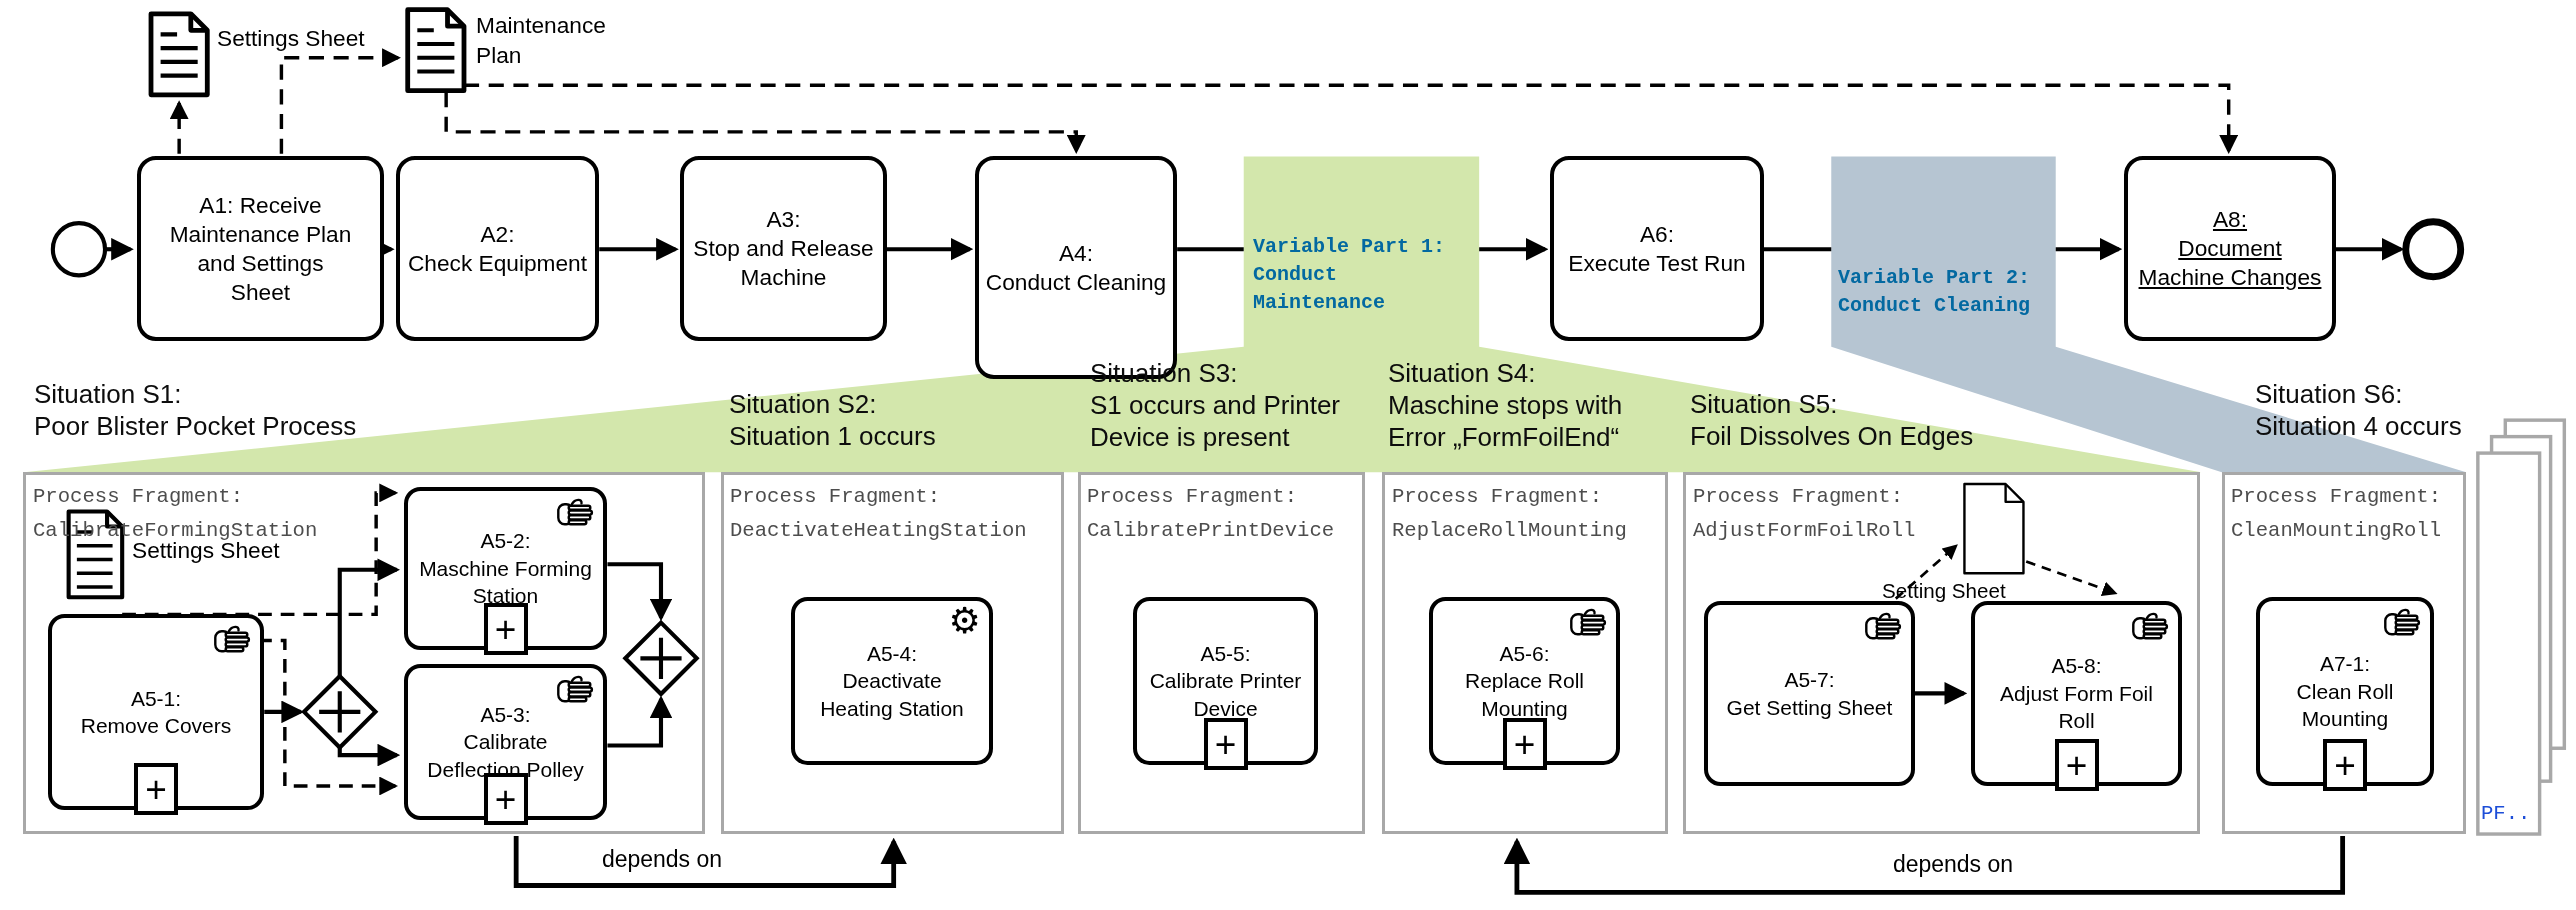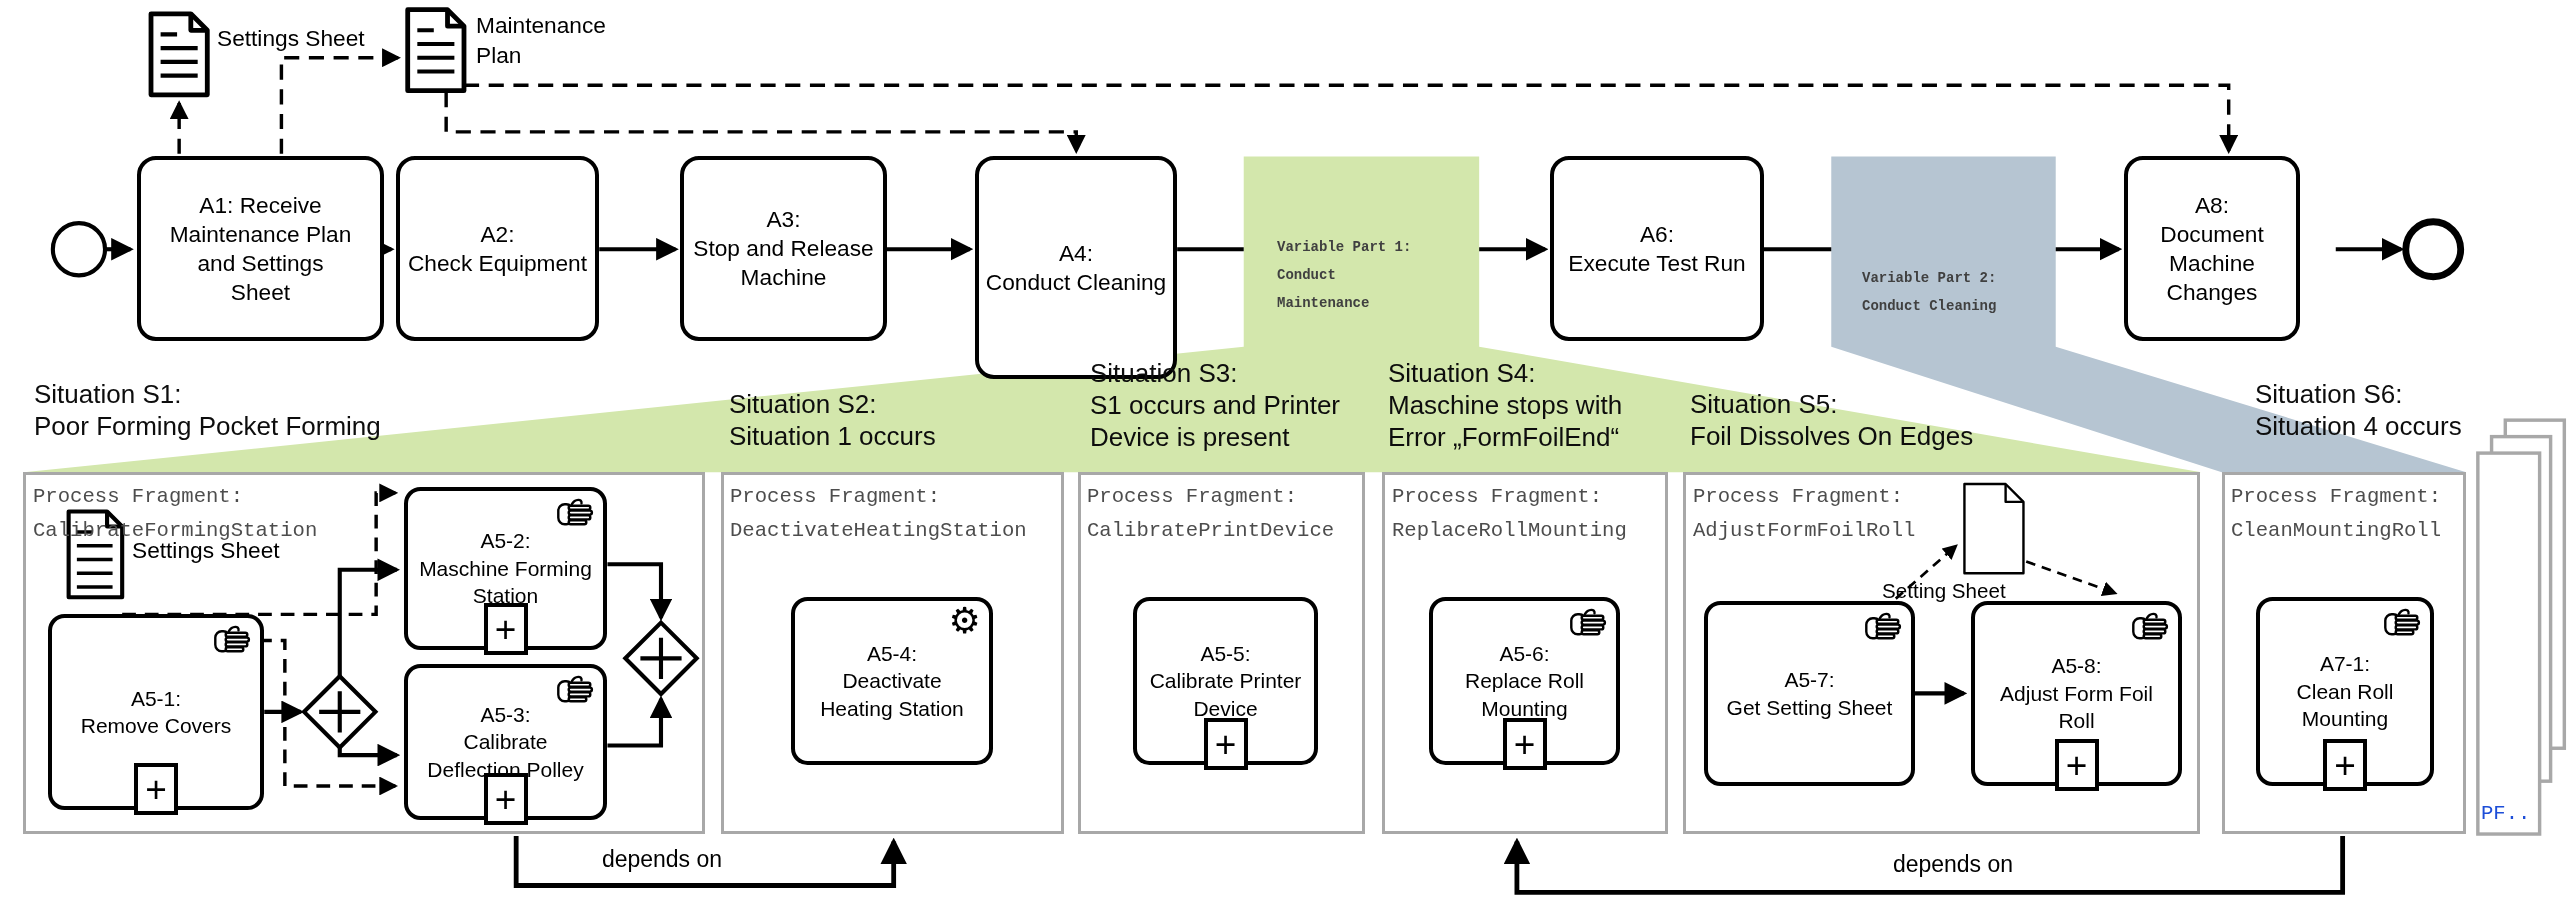--- a/index.html
+++ b/index.html
@@ -17,21 +17,21 @@
        display:flex;align-items:center;justify-content:center;text-align:center;
        font-size:21px;line-height:27.5px;}
   .sub .hand{position:absolute;top:5.5px;right:8.2px;width:43px;height:32px;}
   .sub .gear{position:absolute;top:1.4px;right:8.2px;font-size:36px;line-height:38px;
              font-family:"DejaVu Sans",sans-serif;font-weight:400;}
   .plus{position:absolute;left:50%;transform:translateX(-50%);bottom:-9px;width:36px;height:44px;
         background:#fff;border:4.1px solid #000;display:flex;align-items:center;justify-content:center;
         font-size:37px;font-weight:400;line-height:1;}
   
   .vp{z-index:3;font-family:"Liberation Mono",monospace;font-weight:bold;
-      font-size:14px;line-height:28px;color:#404040;margin-left:24px;}
+      font-size:20px;line-height:28px;color:#0369a1;}
   
   .sit{z-index:3;font-size:26px;line-height:32px;color:#0d0d0d;}
   
   .frag{z-index:2;border:3.4px solid #a8a8a8;background:transparent;}
   .fraghead{z-index:3;font-family:"Liberation Mono",monospace;font-size:20.6px;line-height:34px;color:#4d4d4d;}
   .doclabel{z-index:3;font-size:22.7px;}
   .dep{z-index:3;font-size:23px;text-align:center;}
   .pf{z-index:5;font-family:"Liberation Mono",monospace;font-size:20.6px;color:#1d4ed8;}
 </style>
 </head>
@@ -143,32 +143,32 @@
 Sheet</div>
   <div class="abs act ml" style="left:396px;top:156px;width:203px;height:185px;">A2:
 Check Equipment</div>
   <div class="abs act ml" style="left:680px;top:156px;width:207px;height:185px;">A3:
 Stop and Release
 Machine</div>
   <div class="abs act ml" style="left:975px;top:156px;width:202px;height:223px;">A4:
 Conduct Cleaning</div>
   <div class="abs act ml" style="left:1550px;top:156px;width:214px;height:185px;">A6:
 Execute Test Run</div>
-  <div class="abs act ml" style="left:2124px;top:156px;width:176px;height:185px;">A8:
+  <div class="abs act ml" style="left:2124px;top:156px;width:212px;height:185px;text-decoration:underline;">A8:
 Document
 Machine Changes</div>
 
   <div class="abs vp ml" style="left:1253px;top:233px;width:227px;">Variable Part 1:
 Conduct
 Maintenance</div>
   <div class="abs vp ml" style="left:1838px;top:264px;width:227px;">Variable Part 2:
 Conduct Cleaning</div>
 
   <div class="abs sit ml" style="left:34px;top:378px;">Situation S1:
-Poor Forming Pocket Forming</div>
+Poor Blister Pocket Process</div>
   <div class="abs sit ml" style="left:729px;top:388px;">Situation S2:
 Situation 1 occurs</div>
   <div class="abs sit ml" style="left:1090px;top:357px;">Situation S3:
 S1 occurs and Printer
 Device is present</div>
   <div class="abs sit ml" style="left:1388px;top:357px;">Situation S4:
 Maschine stops with
 Error „FormFoilEnd“</div>
   <div class="abs sit ml" style="left:1690px;top:388px;">Situation S5:
 Foil Dissolves On Edges</div>

